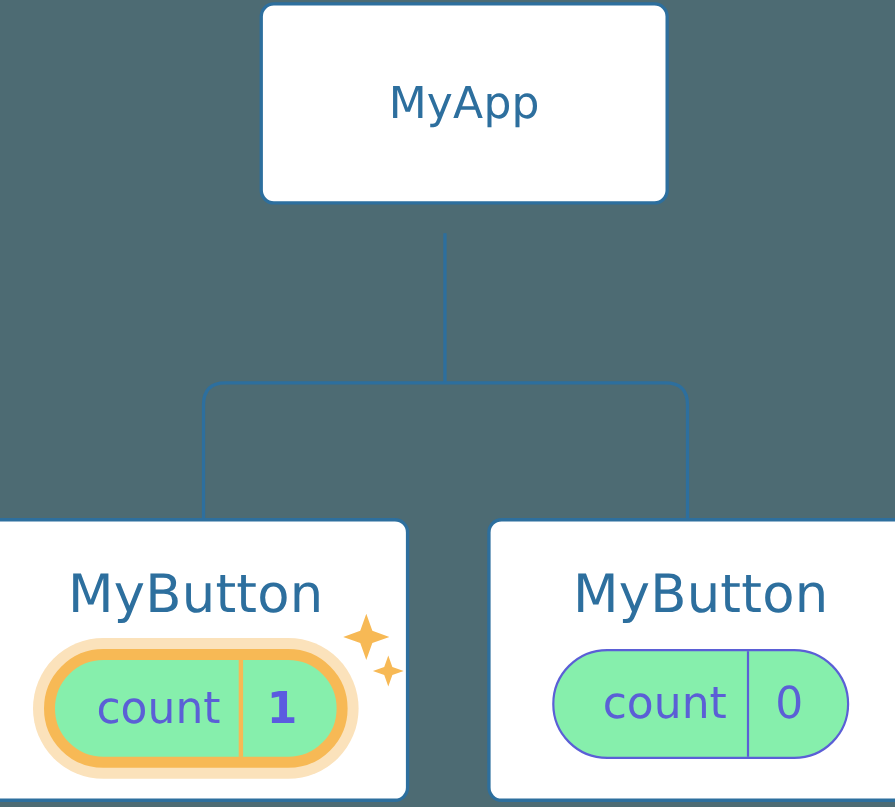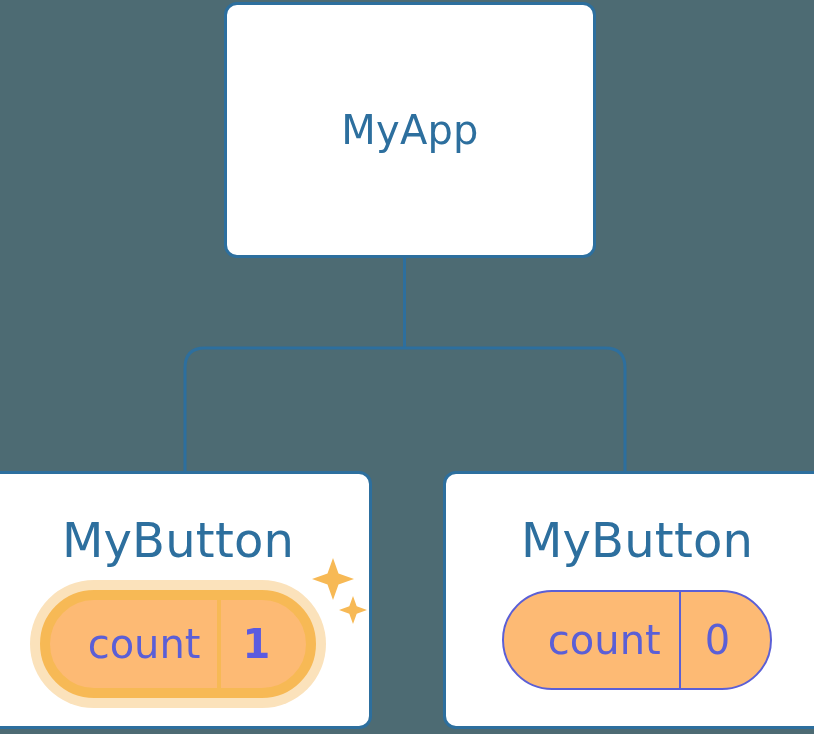--- a/index.html
+++ b/index.html
@@ -38,24 +38,24 @@
     background: #ffffff;
     border: 3px solid #2d6f9e;
     border-radius: 13px;
     box-sizing: border-box;
     display: flex;
     flex-direction: column;
     align-items: center;
   }
 
   #node-myapp {
-    left: 224px;
+    left: 236px;
     top: 2px;
     width: 372px;
-    height: 256px;
+    height: 184px;
     justify-content: center;
   }
 
   #node-mybutton-left {
     left: -16px;
     top: 471px;
     width: 388px;
     height: 258px;
     justify-content: flex-start;
     padding-top: 42px;
@@ -90,21 +90,21 @@
     display: flex;
     align-items: center;
     justify-content: center;
   }
 
   .state-pill {
     display: flex;
     align-items: stretch;
     box-sizing: border-box;
     border-radius: 999px;
-    background: #fdba74;
+    background: #86efac;
     position: relative;
     z-index: 2;
   }
 
   
   .state-pill.plain {
     border: 2px solid #5b5fd6;
     height: 100px;
   }
   .state-pill.plain .pill-key {

